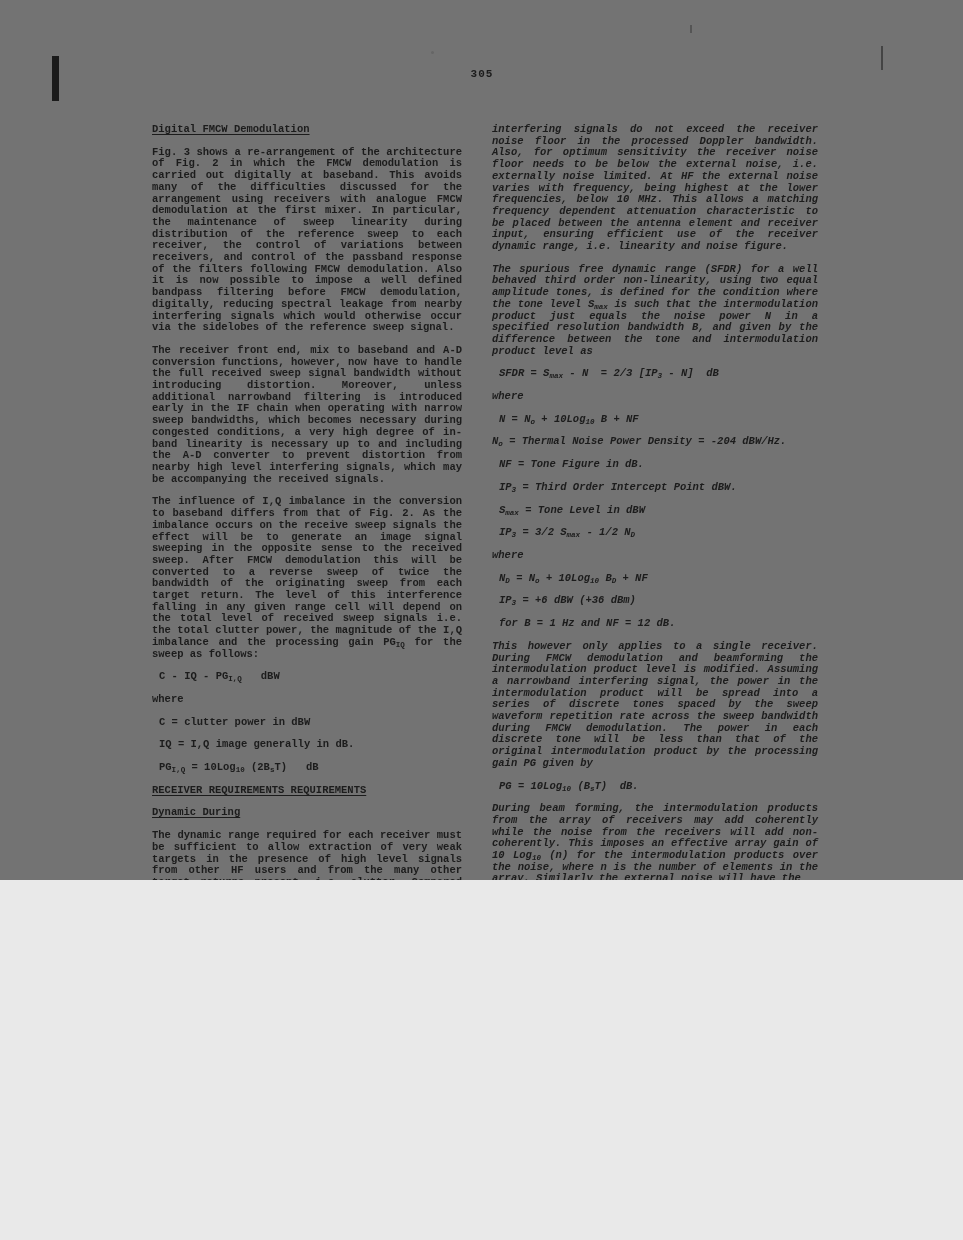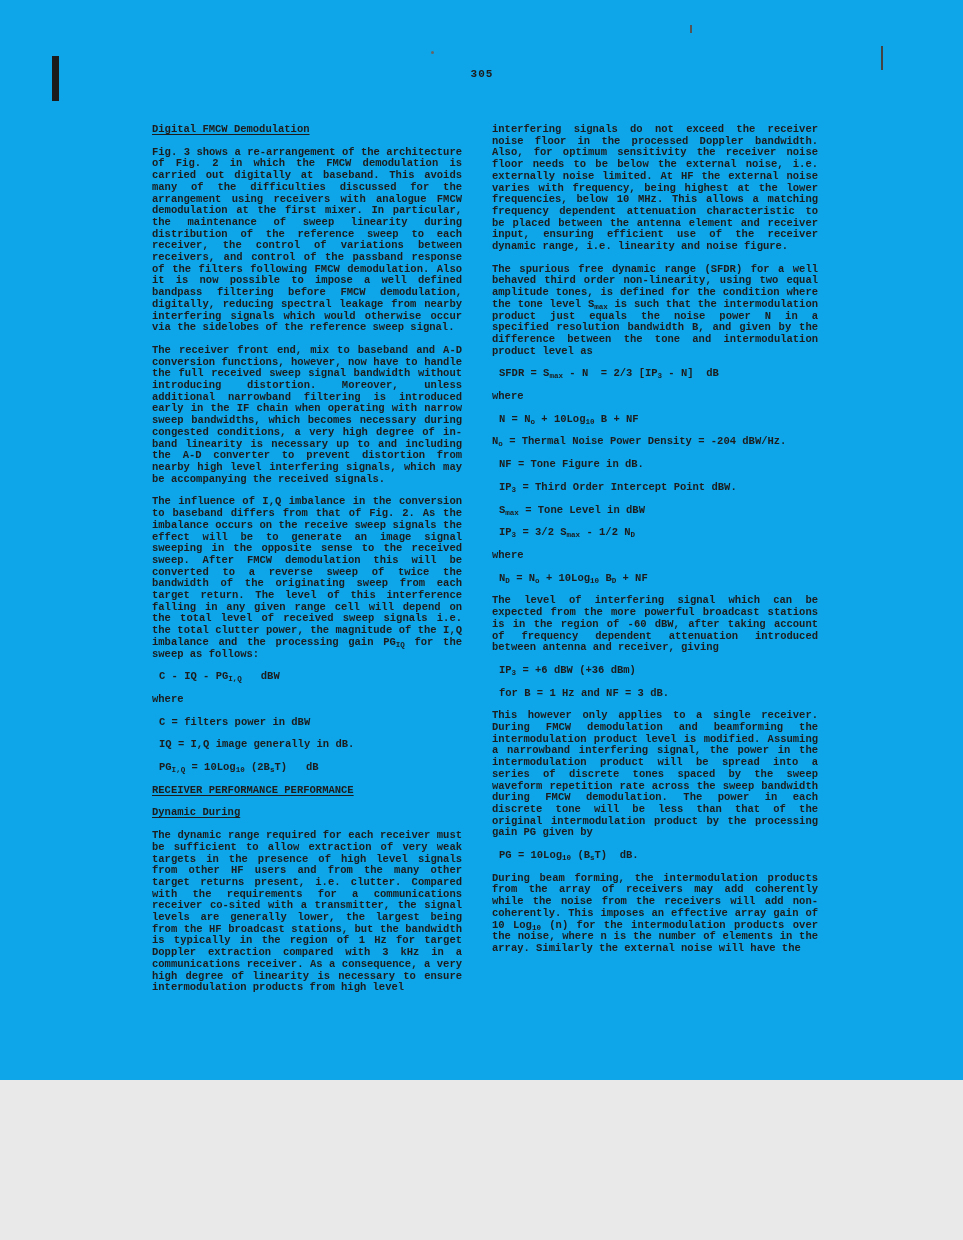--- a/index.html
+++ b/index.html
@@ -1,33 +1,33 @@
 <!DOCTYPE html>
 <html><head>
 <meta charset="utf-8">
 <style>
   * { margin:0; padding:0; box-sizing:border-box; }
   html,body { background:#e9e9e9; }
   .page {
-    position:relative; width:963px; height:1080px; margin:0 auto;
-    background:#0ea5e9; overflow:hidden;
+    position:relative; width:963px; height:880px; margin:0 auto;
+    background:#737373; overflow:hidden;
     font-family:"Liberation Mono","DejaVu Sans Mono",monospace;
     font-weight:700; color:#1c1c1c;
   }
   .page-number {
     position:absolute; left:151px; top:68px; width:662px;
     text-align:center; font-size:11px; letter-spacing:1px;
   }
   .columns {
     position:absolute; left:152px; top:124px; width:666px;
     display:flex; gap:30px;
   }
   .col { font-size:10.5px; line-height:11.7px; }
   .col-left  { width:310px; }
-  .col-right { width:326px; }
+  .col-right { width:326px;font-style:italic; }
   .block { margin:11px 0; }
   .block:first-child { margin-top:0; }
   .heading { text-decoration:underline; text-underline-offset:2px; }
   .para { text-align:justify; }
   .eq { padding-left:7px; white-space:pre-wrap; }
   .plain { }
   sub { font-size:0.72em; line-height:0; vertical-align:-0.25em; }
   
   .artifact { position:absolute; background:#1b1b1b; }
   .a-topleft-bar  { left:52px;  top:56px;   width:7px;   height:45px; }
@@ -65,43 +65,42 @@
 
   <div class="columns">
 
     <div class="col col-left">
       <div class="block heading">Digital FMCW Demodulation</div>
       <div class="block para">Fig. 3 shows a re-arrangement of the architecture of Fig. 2 in which the FMCW demodulation is carried out digitally at baseband. This avoids many of the difficulties discussed for the arrangement using receivers with analogue FMCW demodulation at the first mixer. In particular, the maintenance of sweep linearity during distribution of the reference sweep to each receiver, the control of variations between receivers, and control of the passband response of the filters following FMCW demodulation. Also it is now possible to impose a well defined bandpass filtering before FMCW demodulation, digitally, reducing spectral leakage from nearby interfering signals which would otherwise occur via the sidelobes of the reference sweep signal.</div>
       <div class="block para">The receiver front end, mix to baseband and A-D conversion functions, however, now have to handle the full received sweep signal bandwidth without introducing distortion. Moreover, unless additional narrowband filtering is introduced early in the IF chain when operating with narrow sweep bandwidths, which becomes necessary during congested conditions, a very high degree of in-band linearity is necessary up to and including the A-D converter to prevent distortion from nearby high level interfering signals, which may be accompanying the received signals.</div>
       <div class="block para">The influence of I,Q imbalance in the conversion to baseband differs from that of Fig. 2. As the imbalance occurs on the receive sweep signals the effect will be to generate an image signal sweeping in the opposite sense to the received sweep. After FMCW demodulation this will be converted to a reverse sweep of twice the bandwidth of the originating sweep from each target return. The level of this interference falling in any given range cell will depend on the total level of received sweep signals i.e. the total clutter power, the magnitude of the I,Q imbalance and the processing gain PG<sub>IQ</sub> for the sweep as follows:</div>
       <div class="block eq">C - IQ - PG<sub>I,Q</sub>   dBW</div>
       <div class="block plain">where</div>
-      <div class="block eq">C = filters power in dBW</div>
+      <div class="block eq">C = clutter power in dBW</div>
       <div class="block eq">IQ = I,Q image generally in dB.</div>
       <div class="block eq">PG<sub>I,Q</sub> = 10Log<sub>10</sub> (2B<sub>s</sub>T)   dB</div>
-      <div class="block heading">RECEIVER PERFORMANCE PERFORMANCE</div>
+      <div class="block heading">RECEIVER REQUIREMENTS REQUIREMENTS</div>
       <div class="block heading">Dynamic During</div>
       <div class="block para">The dynamic range required for each receiver must be sufficient to allow extraction of very weak targets in the presence of high level signals from other HF users and from the many other target returns present, i.e. clutter. Compared with the requirements for a communications receiver co-sited with a transmitter, the signal levels are generally lower, the largest being from the HF broadcast stations, but the bandwidth is typically in the region of 1 Hz for target Doppler extraction compared with 3 kHz in a communications receiver. As a consequence, a very high degree of linearity is necessary to ensure intermodulation products from high level</div>
     </div>
 
     <div class="col col-right">
       <div class="block para">interfering signals do not exceed the receiver noise floor in the processed Doppler bandwidth. Also, for optimum sensitivity the receiver noise floor needs to be below the external noise, i.e. externally noise limited. At HF the external noise varies with frequency, being highest at the lower frequencies, below 10 MHz. This allows a matching frequency dependent attenuation characteristic to be placed between the antenna element and receiver input, ensuring efficient use of the receiver dynamic range, i.e. linearity and noise figure.</div>
       <div class="block para">The spurious free dynamic range (SFDR) for a well behaved third order non-linearity, using two equal amplitude tones, is defined for the condition where the tone level S<sub>max</sub> is such that the intermodulation product just equals the noise power N in a specified resolution bandwidth B, and given by the difference between the tone and intermodulation product level as</div>
       <div class="block eq">SFDR = S<sub>max</sub> - N  = 2/3 [IP<sub>3</sub> - N]  dB</div>
       <div class="block plain">where</div>
       <div class="block eq">N = N<sub>o</sub> + 10Log<sub>10</sub> B + NF</div>
       <div class="block para">N<sub>o</sub> = Thermal Noise Power Density = -204 dBW/Hz.</div>
       <div class="block eq">NF = Tone Figure in dB.</div>
       <div class="block eq">IP<sub>3</sub> = Third Order Intercept Point dBW.</div>
       <div class="block eq">S<sub>max</sub> = Tone Level in dBW</div>
       <div class="block eq">IP<sub>3</sub> = 3/2 S<sub>max</sub> - 1/2 N<sub>D</sub></div>
       <div class="block plain">where</div>
       <div class="block eq">N<sub>D</sub> = N<sub>o</sub> + 10Log<sub>10</sub> B<sub>D</sub> + NF</div>
-      <div class="block para">The level of interfering signal which can be expected from the more powerful broadcast stations is in the region of -60 dBW, after taking account of frequency dependent attenuation introduced between antenna and receiver, giving</div>
       <div class="block eq">IP<sub>3</sub> = +6 dBW (+36 dBm)</div>
-      <div class="block eq">for B = 1 Hz and NF = 3 dB.</div>
+      <div class="block eq">for B = 1 Hz and NF = 12 dB.</div>
       <div class="block para">This however only applies to a single receiver. During FMCW demodulation and beamforming the intermodulation product level is modified. Assuming a narrowband interfering signal, the power in the intermodulation product will be spread into a series of discrete tones spaced by the sweep waveform repetition rate across the sweep bandwidth during FMCW demodulation. The power in each discrete tone will be less than that of the original intermodulation product by the processing gain PG given by</div>
       <div class="block eq">PG = 10Log<sub>10</sub> (B<sub>s</sub>T)  dB.</div>
       <div class="block para">During beam forming, the intermodulation products from the array of receivers may add coherently while the noise from the receivers will add non-coherently.  This imposes an effective array gain of 10 Log<sub>10</sub> (n) for the intermodulation products over the noise, where n is the number of elements in the array. Similarly the external noise will have the</div>
     </div>
 
   </div>
 </div>
 
 </body></html>

